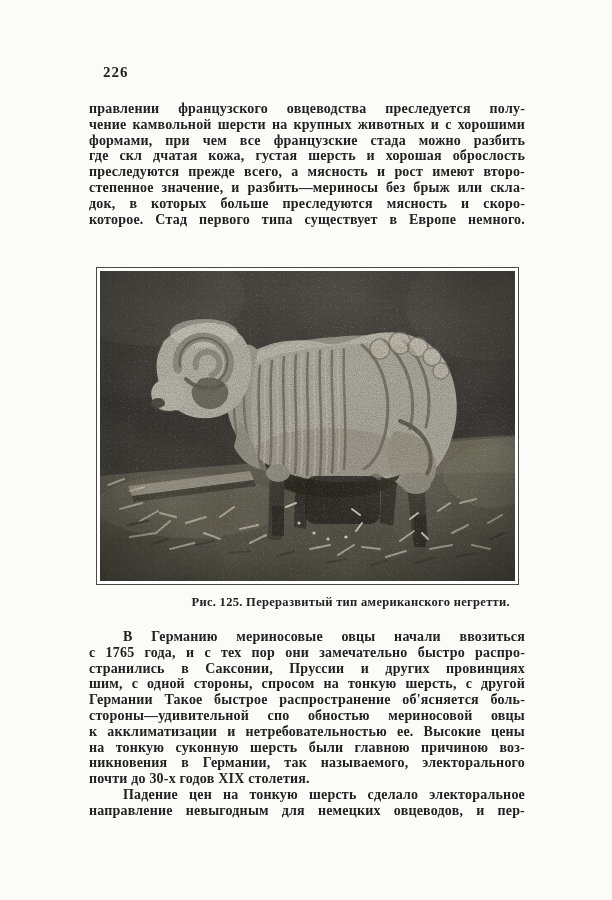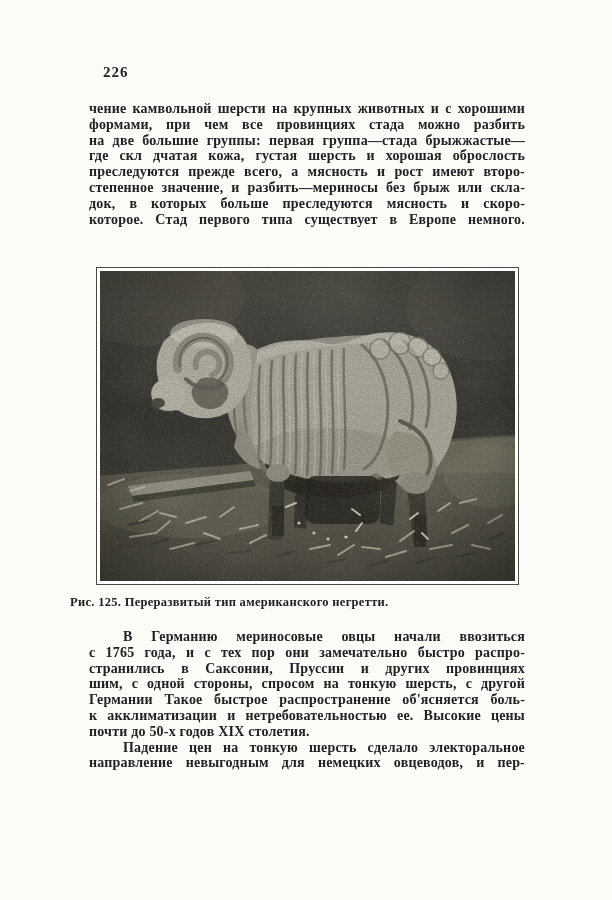--- a/index.html
+++ b/index.html
@@ -31,35 +31,35 @@
     position:absolute; left:96px; top:267px;
   }
   .photo-frame{
     border:1px solid var(--photo-frame,#4a4843);
     padding:3px; background:#fff;
     width:415px; height:310px;
   }
   .photo-frame svg{ display:block; }
   #caption{
     position:absolute; left:70px; top:595px; width:440px;
-    font-size:12.5px; font-weight:bold; text-align:left;
+    font-size:12.5px; font-weight:bold; text-align:right;
     letter-spacing:0.3px;
   }
 </style>
 </head>
 <body>
 
 <div id="page">
 
   <div class="pagenum">226</div>
 
   <div id="para-top" class="textblock">
+      <div class="line">правлении французского овцеводства преследуется полу-</div>
       <div class="line">чение камвольной шерсти на крупных животных и с хорошими</div>
-      <div class="line">формами, при чем все провинциях стада можно разбить</div>
-      <div class="line">на две большие группы: первая группа—стада брыжжастые—</div>
+      <div class="line">формами, при чем все французские стада можно разбить</div>
       <div class="line">где скл дчатая кожа, густая шерсть и хорошая оброслость</div>
       <div class="line">преследуются прежде всего, а мясность и рост имеют второ-</div>
       <div class="line">степенное значение, и разбить—мериносы без брыж или скла-</div>
       <div class="line">док, в которых больше преследуются мясность и скоро-</div>
       <div class="line">которое. Стад первого типа существует в Европе немного.</div>
     </div>
 
   <div id="figure">
     <div class="photo-frame">
       <svg width="415" height="310" viewBox="0 0 415 310" aria-hidden="true">
@@ -251,19 +251,22 @@
   </div>
 
   <div id="caption">Рис. 125. Переразвитый тип американского негретти.</div>
 
   <div id="para-bottom" class="textblock">
       <div class="line indent">В Германию мериносовые овцы начали ввозиться</div>
       <div class="line">с 1765 года, и с тех пор они замечательно быстро распро-</div>
       <div class="line">странились в Саксонии, Пруссии и других провинциях</div>
       <div class="line">шим, с одной стороны, спросом на тонкую шерсть, с другой</div>
       <div class="line">Германии  Такое быстрое распространение об'ясняется боль-</div>
+      <div class="line">стороны—удивительной спо обностью мериносовой овцы</div>
       <div class="line">к акклиматизации и нетребовательностью ее. Высокие цены</div>
-      <div class="line nojust">почти до 50-х годов XIX столетия.</div>
+      <div class="line">на тонкую суконную шерсть были главною причиною воз-</div>
+      <div class="line">никновения в Германии, так называемого, электорального</div>
+      <div class="line nojust">почти до 30-х годов XIX столетия.</div>
       <div class="line indent">Падение цен на тонкую шерсть сделало электоральное</div>
       <div class="line">направление невыгодным для немецких овцеводов, и пер-</div>
     </div>
 
 </div>
 
 </body></html>

